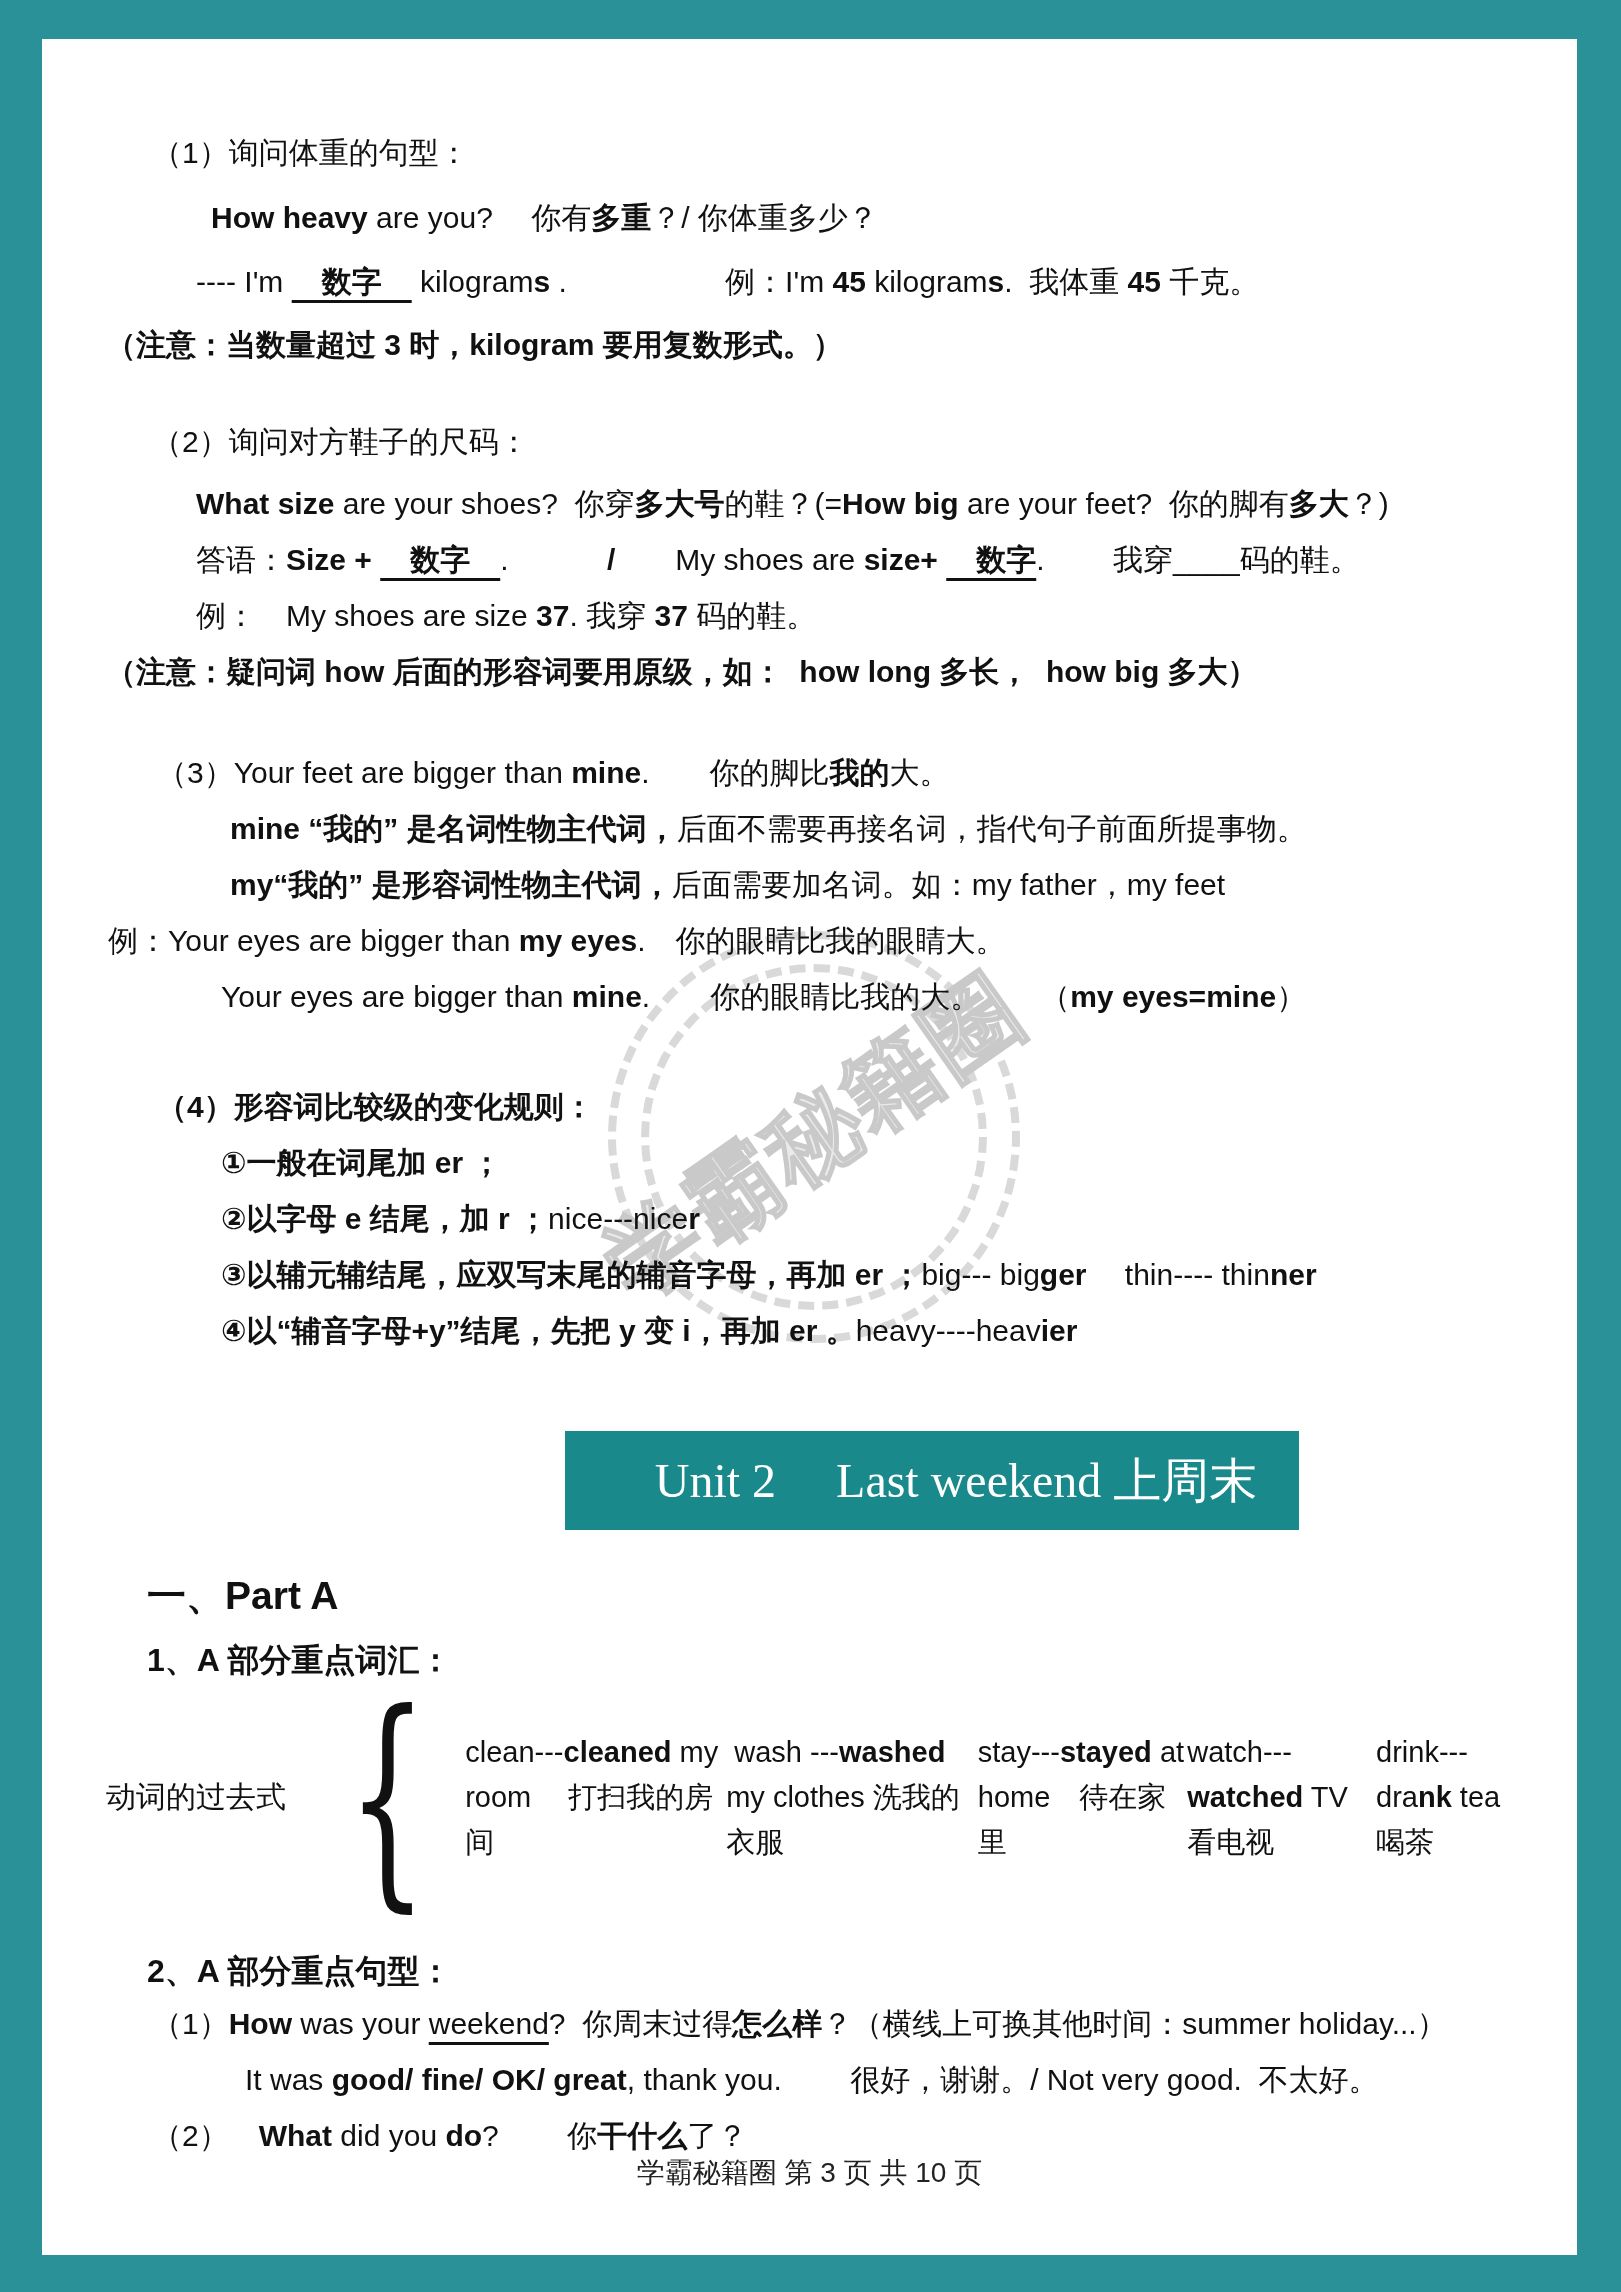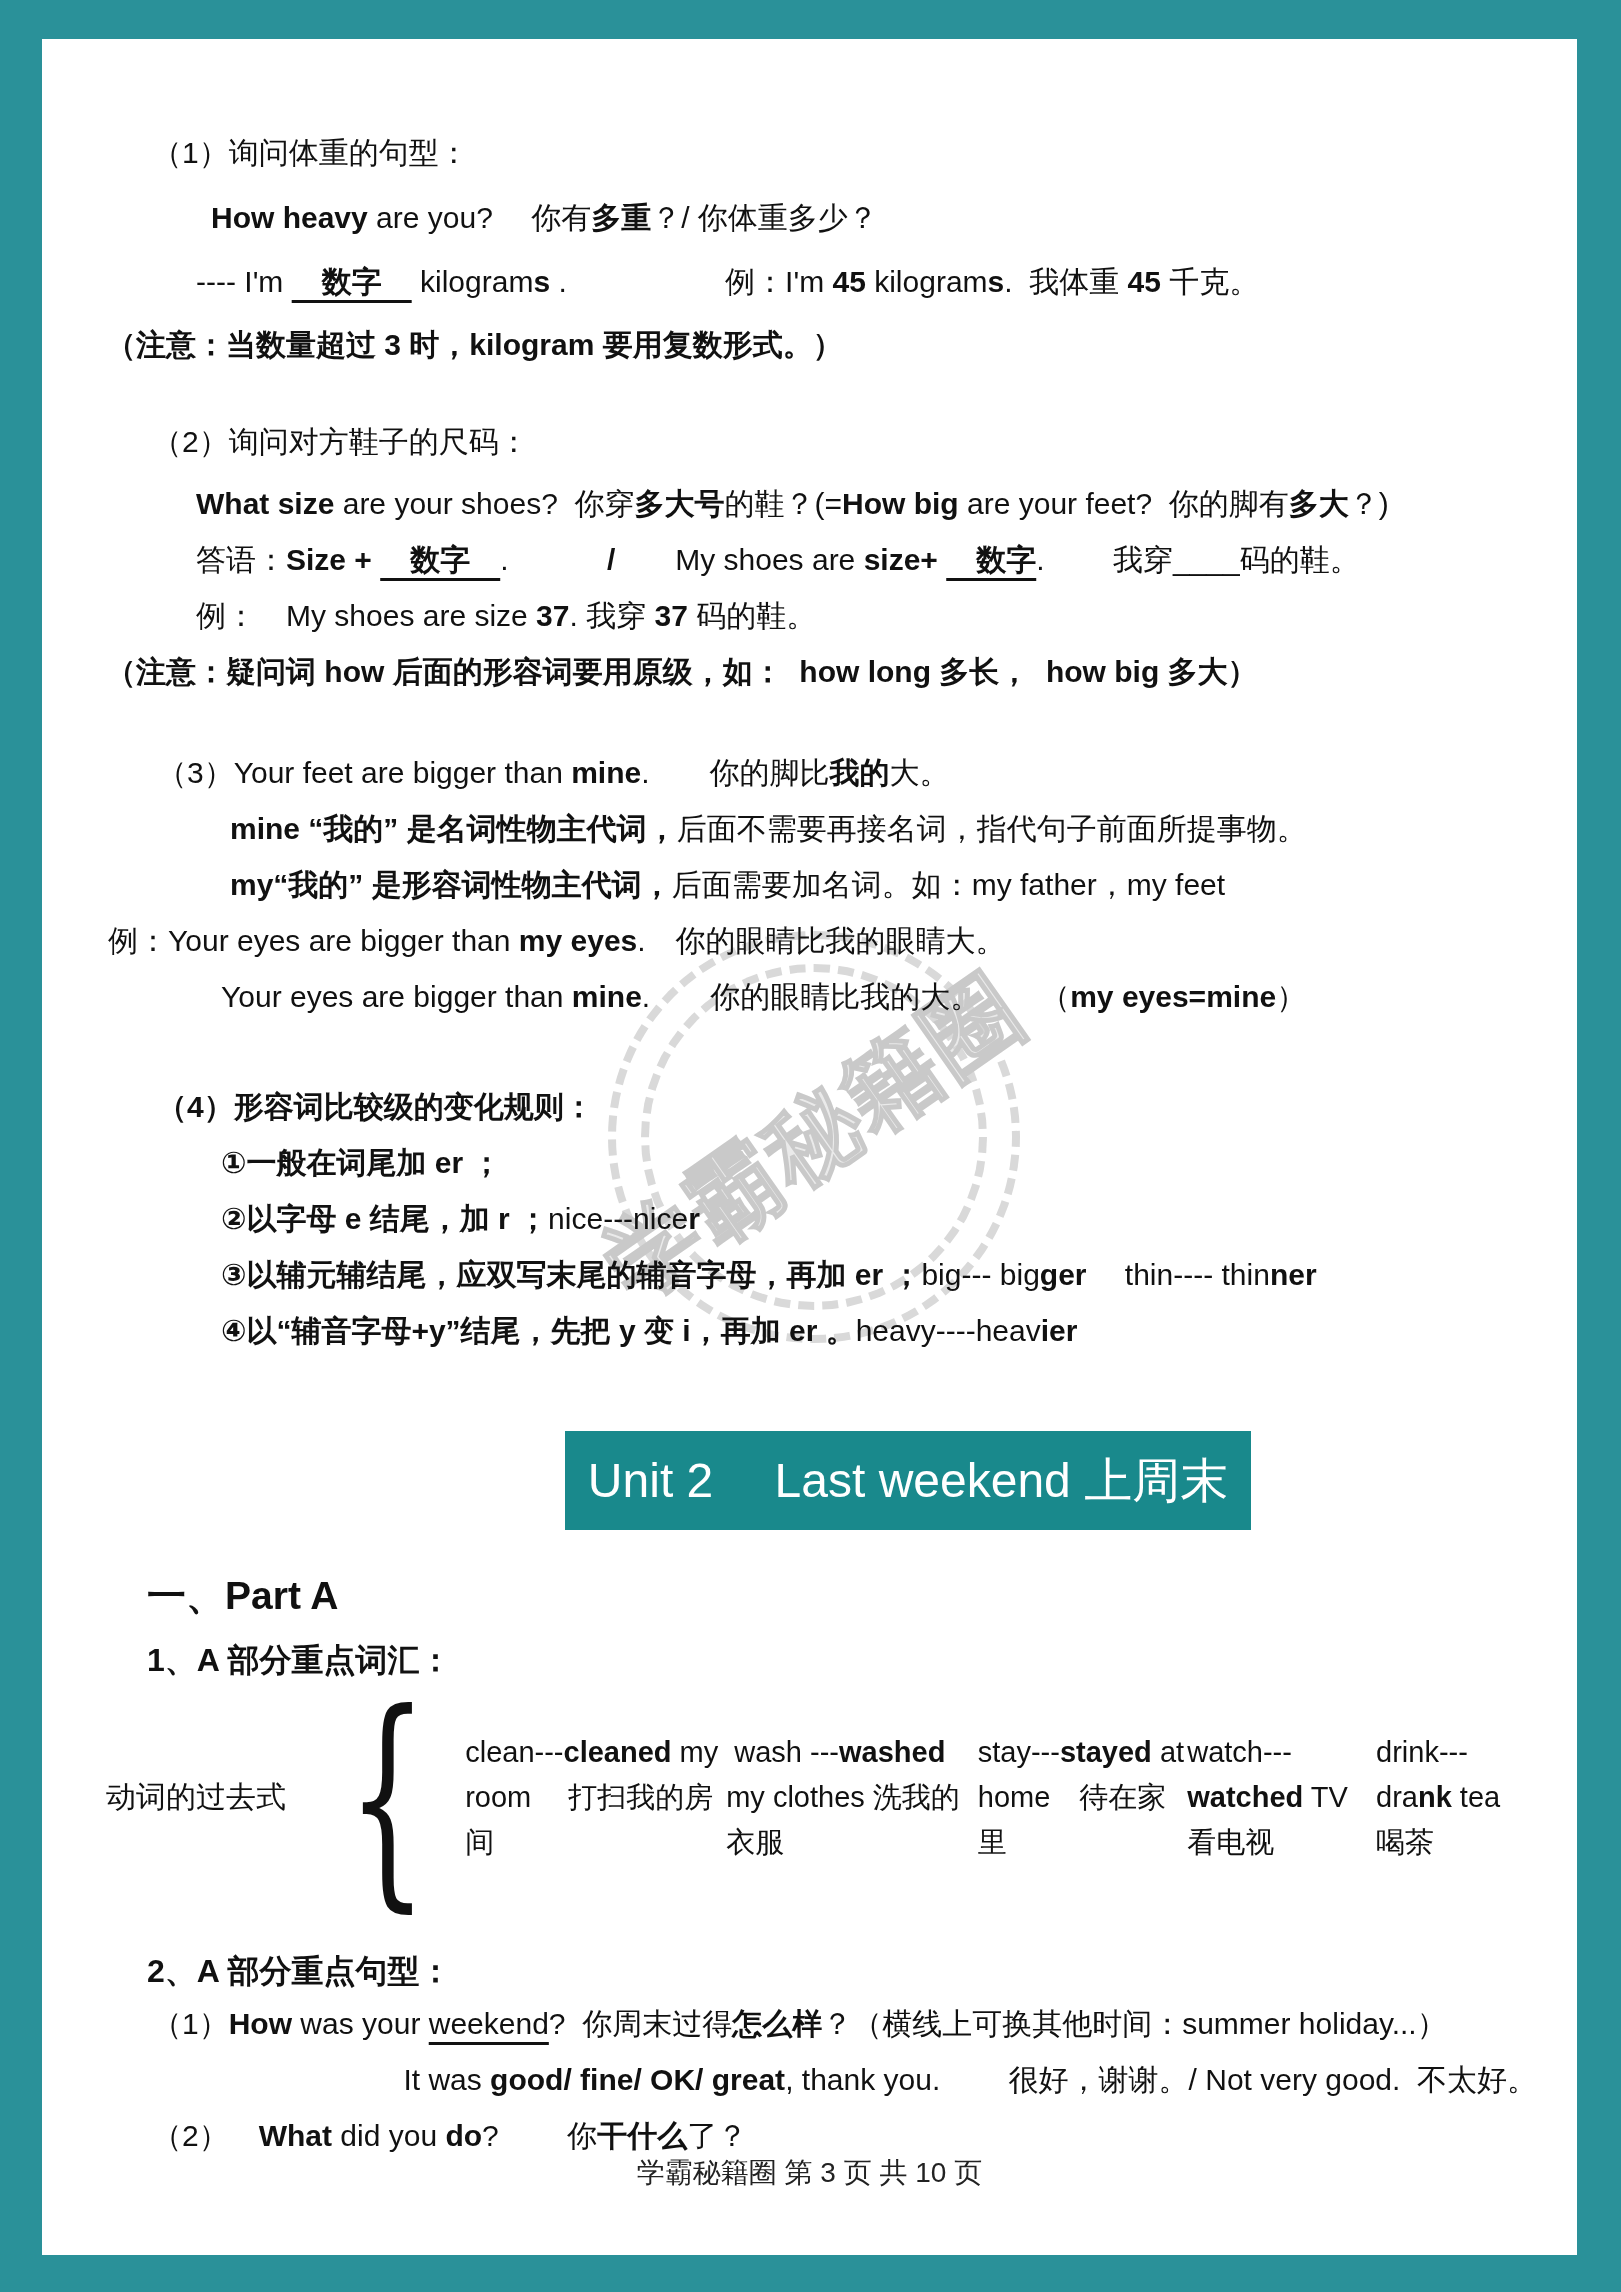--- a/index.html
+++ b/index.html
@@ -26,21 +26,21 @@
   
   .content{position:absolute;left:64px;top:0;width:1431px;padding-top:86px;z-index:1;}
   .line{white-space:pre-wrap;font-size:30px;line-height:56px;min-height:56px;}
   .b{font-weight:bold;}
   .u{text-decoration:underline;text-decoration-thickness:2.9px;text-underline-offset:7.8px;}
   .h1{font-size:39px;font-weight:bold;line-height:61px;min-height:61px;}
   .h2{font-size:32px;font-weight:bold;line-height:49px;min-height:49px;}
   .banner{
     margin-left:459px;width:686px;height:99px;
     display:flex;align-items:center;justify-content:center;
-    font-family:Liberation Sans, sans-serif;font-size:48px;white-space:pre;
+    font-family:Liberation Serif, serif;font-size:48px;white-space:pre;padding-left:48px;
   }
   .brace-group{display:flex;align-items:center;}
   .brace-label{font-size:30px;width:222px;flex:none;}
   .brace-mark{
     font-family:"DejaVu Serif",serif;font-size:231px;line-height:225px;height:225px;
     transform:scaleX(0.55);transform-origin:center;margin:0 3.9px 0 -13.7px;flex:none;
   }
   .brace-items{display:flex;flex-direction:row;}
   .brace-items .line{font-size:29px;line-height:45px;min-height:45px;}
   .footer{
@@ -87,21 +87,21 @@
         <div class="brace-items">
           <div class="line"><span class="">clean---</span><span class="b">cleaned</span><span class=""> my room　 打扫我的房间</span></div>
           <div class="line"><span class=""> wash ---</span><span class="b">washed</span><span class=""> my clothes 洗我的衣服</span></div>
           <div class="line"><span class="">stay---</span><span class="b">stayed</span><span class=""> at home　待在家里</span></div>
           <div class="line"><span class="">watch---</span><span class="b">watched</span><span class=""> TV　 看电视</span></div>
           <div class="line"><span class="">drink---dra</span><span class="b">nk</span><span class=""> tea　　喝茶</span></div>
         </div>
       </div>
       <div class="line h2" style="margin-top: 37px; padding-left: 41px;"><span class="b">2、A 部分重点句型：</span></div>
       <div class="line" style="padding-left: 46px;"><span class="">（1）</span><span class="b">How</span><span class=""> was your </span><span class=" u">weekend</span><span class="">?  你周末过得</span><span class="b">怎么样</span><span class="">？（横线上可换其他时间：summer holiday...）</span></div>
-      <div class="line" style="padding-left: 139px; text-align: right;"><span class="">It was </span><span class="b">good/ fine/ OK/ great</span><span class="">, thank you.　　 很好，谢谢。/ Not very good.  不太好。</span></div>
+      <div class="line" style="padding-left: 139px;"><span class="">It was </span><span class="b">good/ fine/ OK/ great</span><span class="">, thank you.　　 很好，谢谢。/ Not very good.  不太好。</span></div>
       <div class="line" style="padding-left: 46px;"><span class="">（2）　</span><span class="b">What</span><span class=""> did you </span><span class="b">do</span><span class="">?　　 你</span><span class="b">干什么</span><span class="">了？</span></div>
     </div>
 
   <div class="footer">
     <span>学霸秘籍圈 第 3 页 共 10 页</span>
   </div>
 </div>
 
 
 </body></html>

